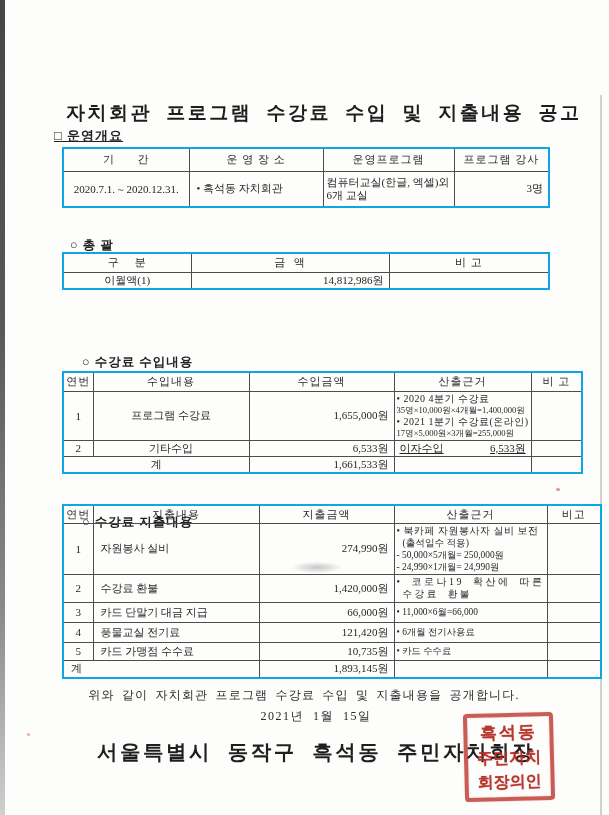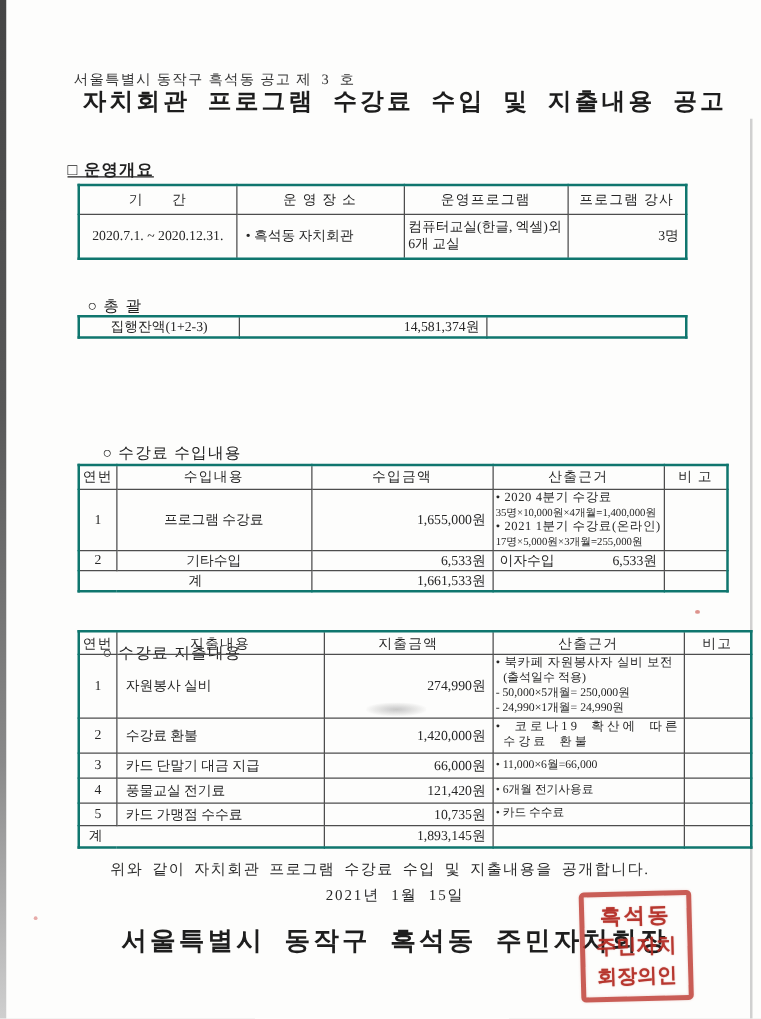--- a/index.html
+++ b/index.html
@@ -14,50 +14,50 @@
   .edge-left{position:absolute;left:0;top:0;width:5px;height:815px;
     background:linear-gradient(to bottom,#454545 0%,#585858 40%,#8a8a8a 75%,#cfcfcf 100%);}
   .edge-right{position:absolute;left:600px;top:95px;width:2px;height:720px;background:#c4c4c4;opacity:.8;}
   .speck-red-1{position:absolute;left:556px;top:488px;width:4px;height:3px;background:rgba(195,60,50,.55);border-radius:50%;}
   .speck-red-2{position:absolute;left:27px;top:733px;width:3px;height:3px;background:rgba(210,90,85,.5);border-radius:50%;}
   .smudge{position:absolute;left:293px;top:562px;width:48px;height:11px;
     background:radial-gradient(ellipse at center,rgba(110,110,110,.38),rgba(150,150,150,.15) 55%,transparent 75%);
     filter:blur(.5px);}
   
   .announce{left:59px;top:56px;font-size:11.5px;letter-spacing:1px;color:#333;}
-  .doc-title{left:66px;top:68px;font-size:19px;font-weight:700;letter-spacing:2.5px;word-spacing:7px;color:#1d1d1d;}
+  .doc-title{left:66px;top:100px;font-size:19px;font-weight:700;letter-spacing:2.5px;word-spacing:7px;color:#1d1d1d;}
   .h-square{font-size:13px;font-weight:700;letter-spacing:1px;color:#222;}
-  .h-circle{font-size:12.5px;font-weight:400;letter-spacing:1px;color:#222;}
+  .h-circle{font-size:12.5px;font-weight:700;letter-spacing:1px;color:#222;}
   .hd-overview{left:54px;top:127px;text-decoration:underline;}
   .hd-finance{left:54px;top:214px;}
   .hd-summary{left:70px;top:237px;}
   .hd-income{left:82px;top:354px;}
   .hd-expense{left:82px;top:514px;}
   
   table{border-collapse:collapse;table-layout:fixed;}
-  table.doc{border:2px solid #0f766e;}
+  table.doc{border:2px solid #0ea5e9;}
   table.doc td,table.doc th{border:1px solid #4d4d4d;font-weight:normal;
     font-size:11px;color:#262626;padding:0;overflow:hidden;}
   th.colhead{font-size:11.5px;letter-spacing:1px;}
   .t-overview{left:62px;top:147px;}
   .t-summary{left:62px;top:252px;}
   .t-income{left:62px;top:371px;}
   .t-expense{left:62px;top:504px;}
   .amt{text-align:right;padding-right:5px !important;}
   .ctr{text-align:center;}
   .lft{text-align:left;padding-left:7px !important;}
   .cell-2line{line-height:13px;padding:2px 3px !important;margin-left:31px;}
   
   .basis{vertical-align:middle;padding:1px 2px !important;}
   .b-bullet{font-size:10px;line-height:12px;letter-spacing:.5px;white-space:nowrap;}
   .b-formula{font-size:8.6px;line-height:11px;letter-spacing:0;white-space:nowrap;}
   .b-sub{font-size:9.6px;line-height:12px;padding-left:6px;white-space:nowrap;font-family:Liberation Serif, serif;}
   .b-dash{font-size:9.4px;line-height:12px;white-space:nowrap;}
   .b-spaced{letter-spacing:2.5px;word-spacing:4px;}
-  .b-flex{display:flex;justify-content:space-between;padding:0 5px;font-size:11px;}
+  .b-flex{display:flex;justify-content:space-between;padding:0 5px;font-size:11px;text-decoration:underline;}
   
   .closing{left:34px;top:687px;width:540px;text-align:center;font-size:12px;letter-spacing:1.2px;word-spacing:3px;}
   .docdate{left:46px;top:708px;width:540px;text-align:center;font-size:12px;letter-spacing:1.5px;}
   .signer{left:97px;top:738px;font-size:20.5px;font-weight:600;letter-spacing:2.5px;word-spacing:8px;color:#1e1e1e;}
   .seal{
     left:464px;top:713px;width:82px;height:80px;
     border:4px solid rgba(186,48,38,.78);border-radius:4px;
     display:flex;flex-direction:column;justify-content:space-evenly;align-items:center;
     transform:rotate(-1.5deg);
     box-shadow:0 0 2px rgba(186,48,38,.25) inset,0 0 2px rgba(186,48,38,.2);
@@ -72,21 +72,20 @@
 <body>
 
 <div class="page">
 
   <div class="edge-left"></div>
   <div class="edge-right"></div>
   <div class="speck-red-1"></div>
   <div class="speck-red-2"></div>
   <div class="smudge"></div>
 
-  <div class="abs announce pre">서울특별시 동작구 흑석동 공고 제  3  호</div>
   <div class="abs doc-title">자치회관 프로그램 수강료 수입 및 지출내용 공고</div>
 
   <div class="abs h-square hd-overview">□ 운영개요</div>
   <table class="abs doc t-overview">
     <colgroup>
         <col style="width:126px">
         <col style="width:134px">
         <col style="width:131px">
         <col style="width:95px">
       </colgroup>
@@ -111,23 +110,28 @@
 
 
   <div class="abs h-circle hd-summary">○ 총 괄</div>
   <table class="abs doc t-summary">
     <colgroup>
         <col style="width:128px">
         <col style="width:198px">
         <col style="width:160px">
       </colgroup>
     <tbody>
+        <tr style="height:19px">
+      <th class="colhead ctr pre">구    분</th>
+      <th class="colhead ctr pre">금  액</th>
+      <th class="colhead ctr pre">비 고</th>
+    </tr>
     <tr style="height:17px">
-      <td class="ctr">집행잔액(1+2-3)</td>
-      <td class="amt">14,581,374원</td>
+      <td class="ctr">이월액(1)</td>
+      <td class="amt">14,812,986원</td>
       <td></td>
     </tr>
   </tbody>
     </table>
 
   <div class="abs h-circle hd-income">○ 수강료 수입내용</div>
   <table class="abs doc t-income">
     <colgroup>
         <col style="width:30px">
         <col style="width:156px">

